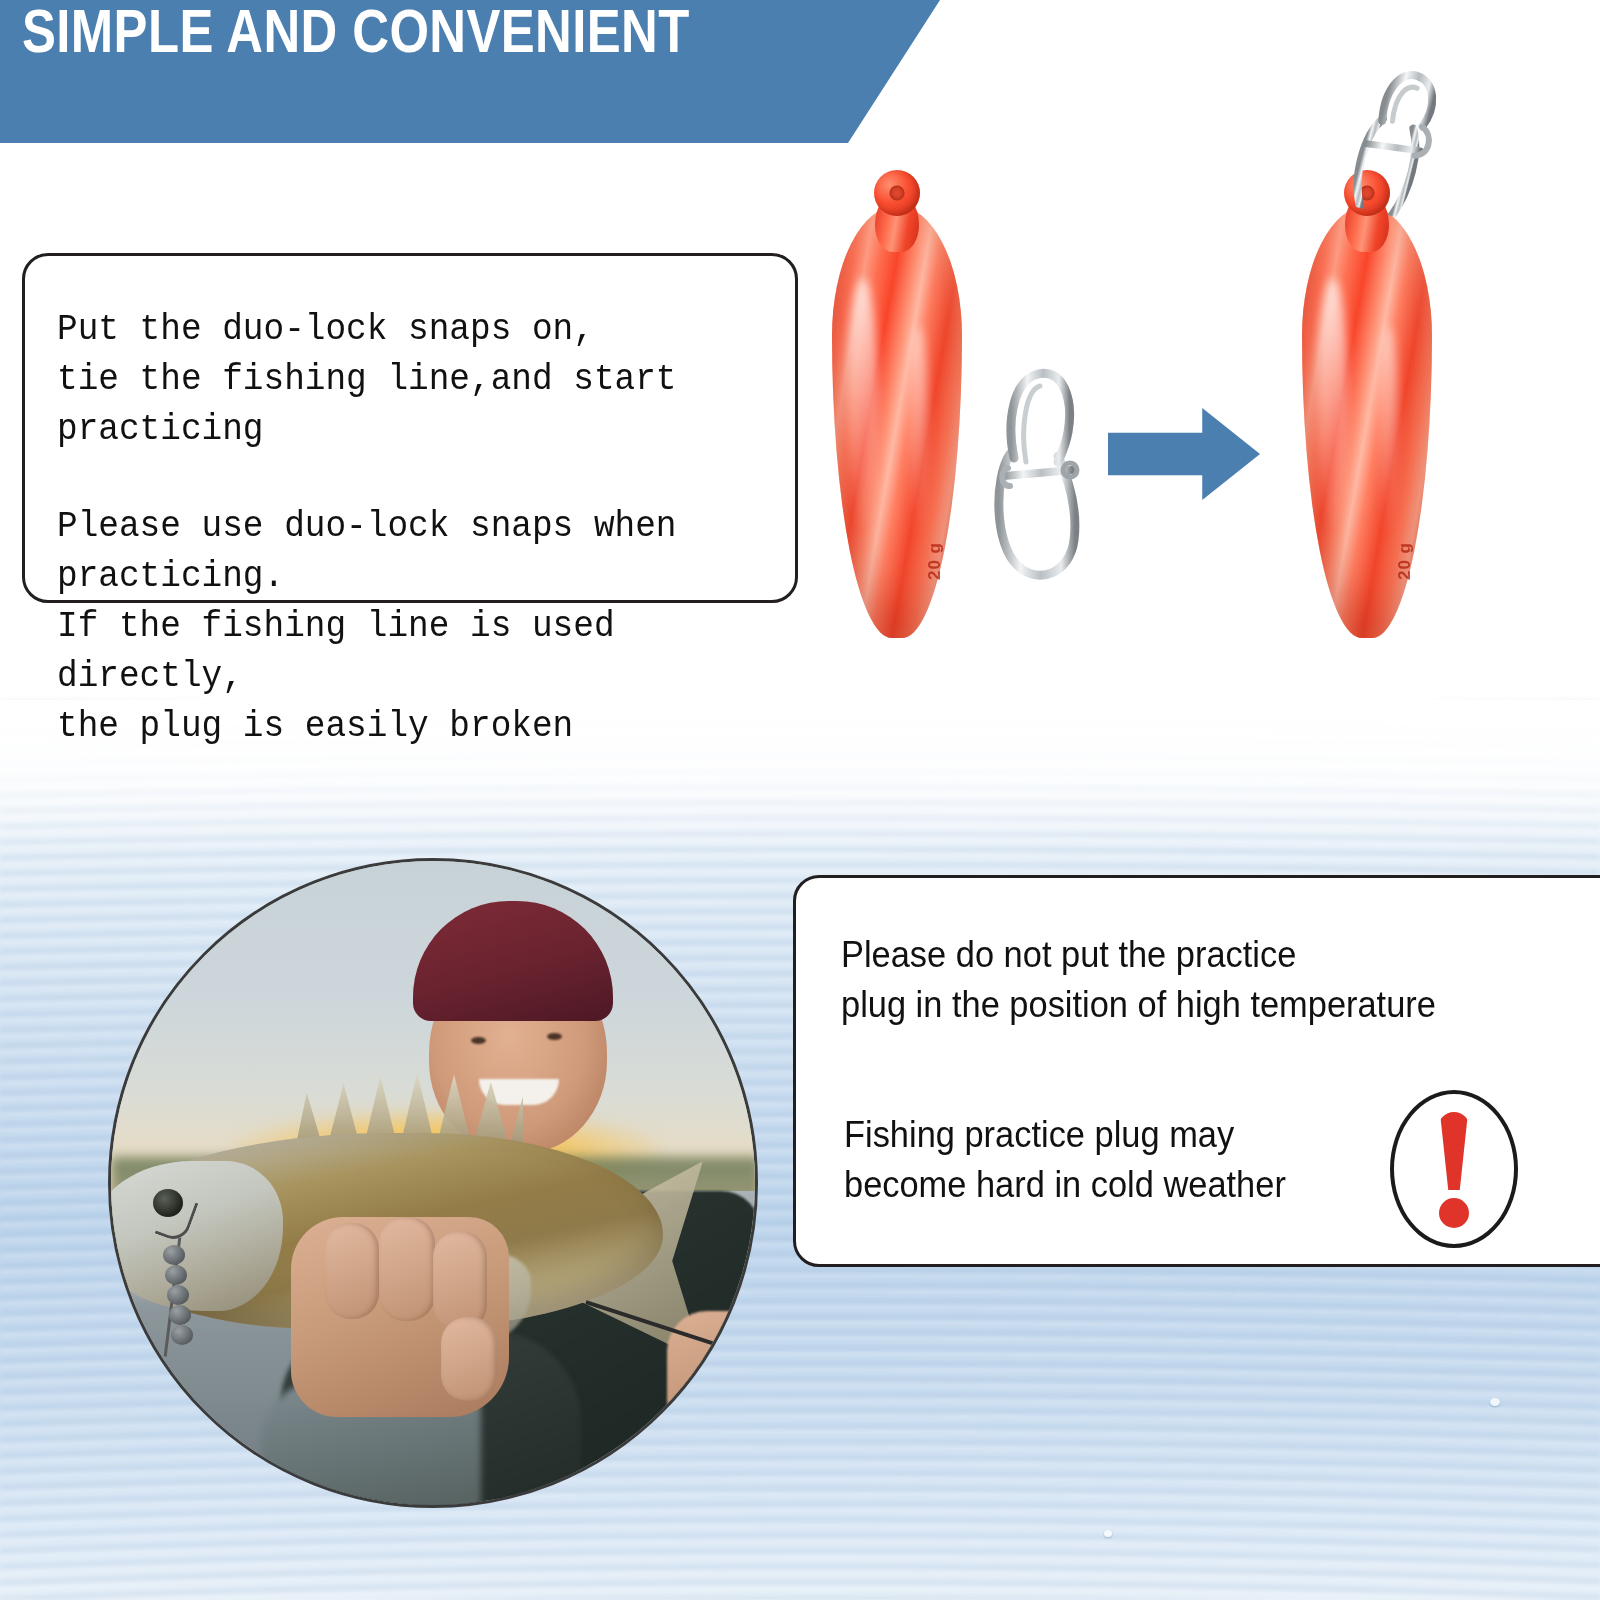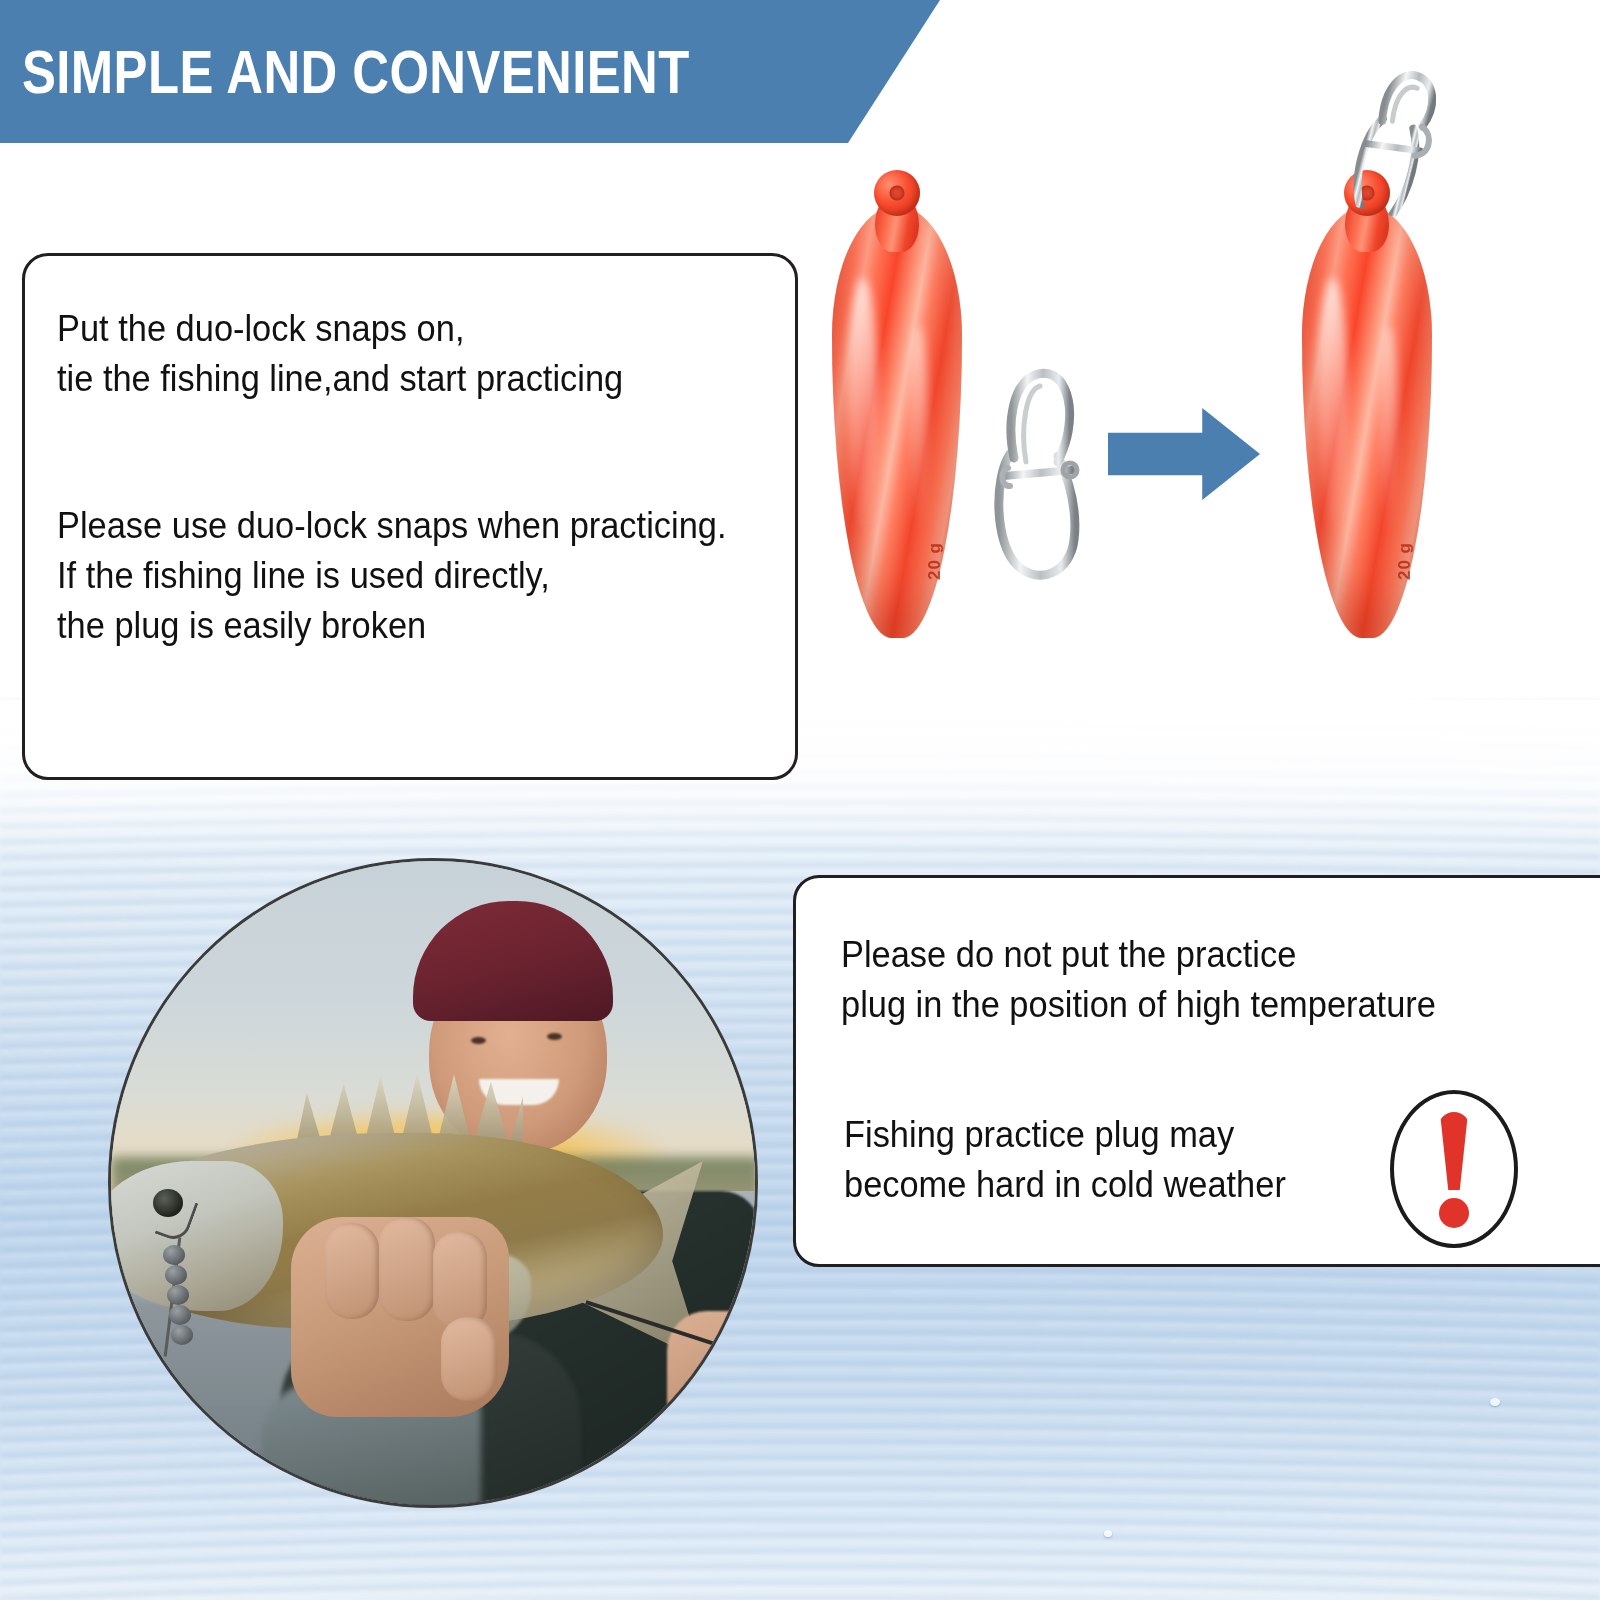--- a/index.html
+++ b/index.html
@@ -36,35 +36,35 @@
     background:linear-gradient(180deg,#ffffff 0%,rgba(255,255,255,.85) 45%,rgba(255,255,255,0) 100%);
   }
   .droplet{position:absolute;border-radius:50%;background:rgba(255,255,255,.75);
            box-shadow:0 1px 2px rgba(80,120,165,.45);}
 
   
   .banner{
     position:absolute;left:0;top:0;width:940px;height:143px;
     background:var(--brand,#4a7fb0);
     clip-path:polygon(0 0, 940px 0, 848px 143px, 0 143px);
-    display:flex;align-items:center;
+    display:flex;align-items:flex-start;
   }
   .banner-title{
     color:#ffffff;font-size:62px;line-height:1;letter-spacing:.5px;
     font-weight:700;margin-left:22px;white-space:nowrap;
     transform:scaleX(.82);transform-origin:left center;
   }
 
   
   .callout{
     position:absolute;background:#ffffff;
     border:3px solid #231f20;border-radius:26px;
     box-sizing:border-box;
   }
-  #box-instructions{left:22px;top:253px;width:776px;height:527px;}
+  #box-instructions{left:22px;top:253px;width:776px;height:350px;font-family:Liberation Mono, monospace;}
   #box-warnings{left:793px;top:875px;width:936px;height:392px;}
 
   .para{
     position:absolute;color:#111111;font-size:37px;line-height:50px;
     white-space:pre-line;
     transform:scaleX(.93);transform-origin:left top;
   }
   #p-instr-1{left:32px;top:48px;}
   #p-instr-2{left:32px;top:245px;}
   #p-warn-1{left:45px;top:52px;}

